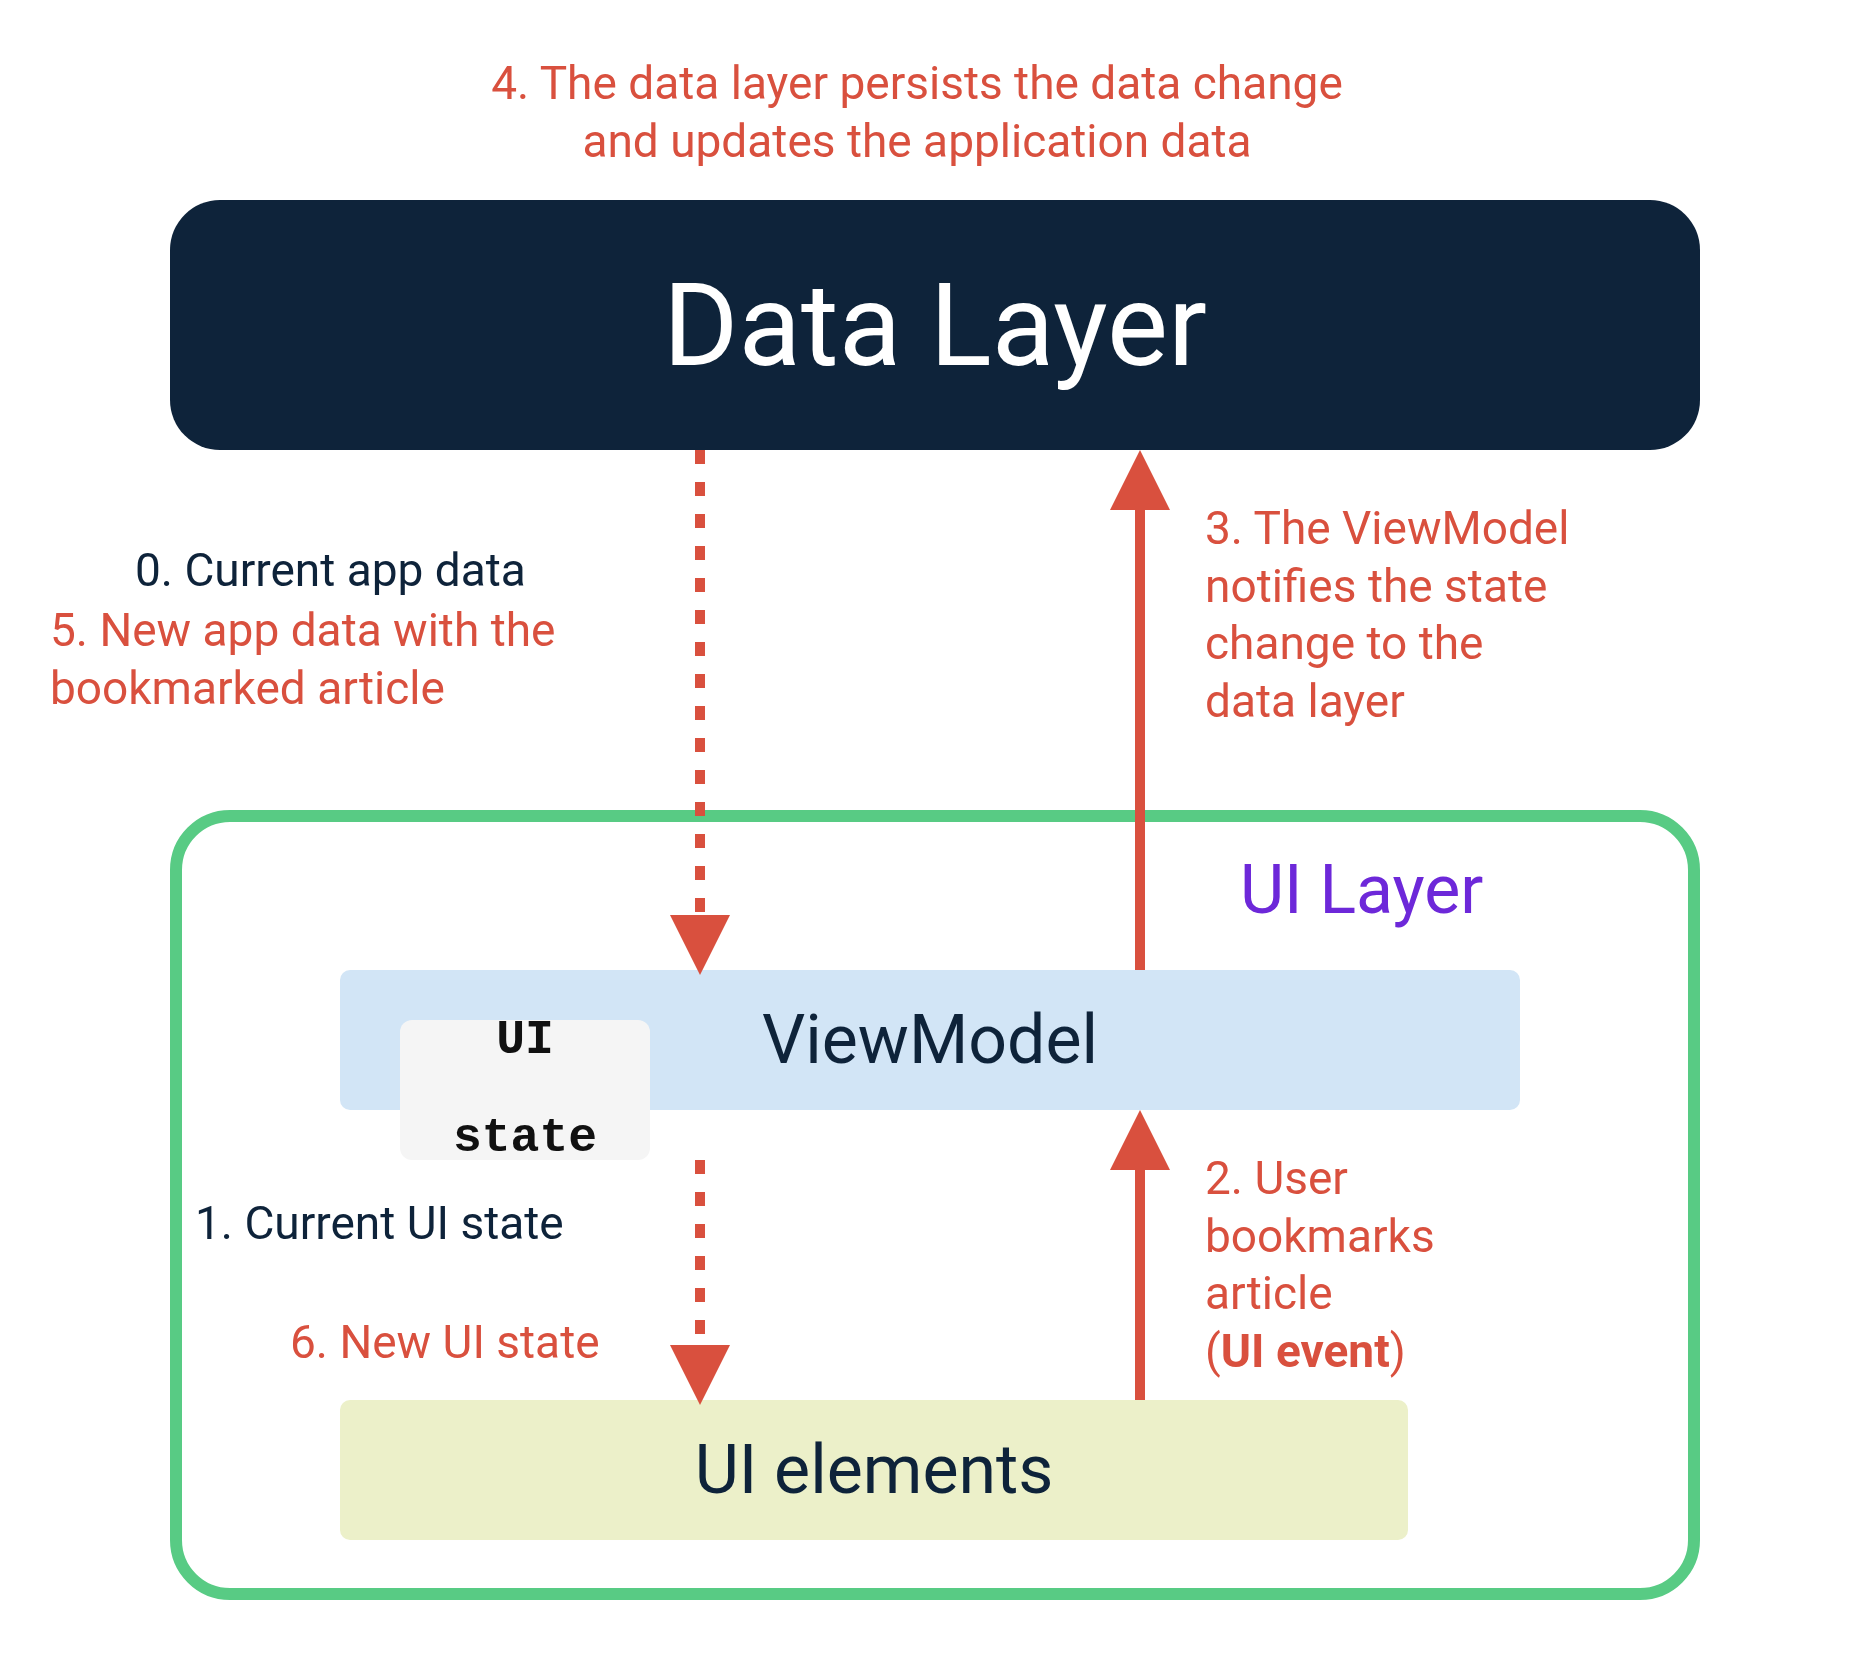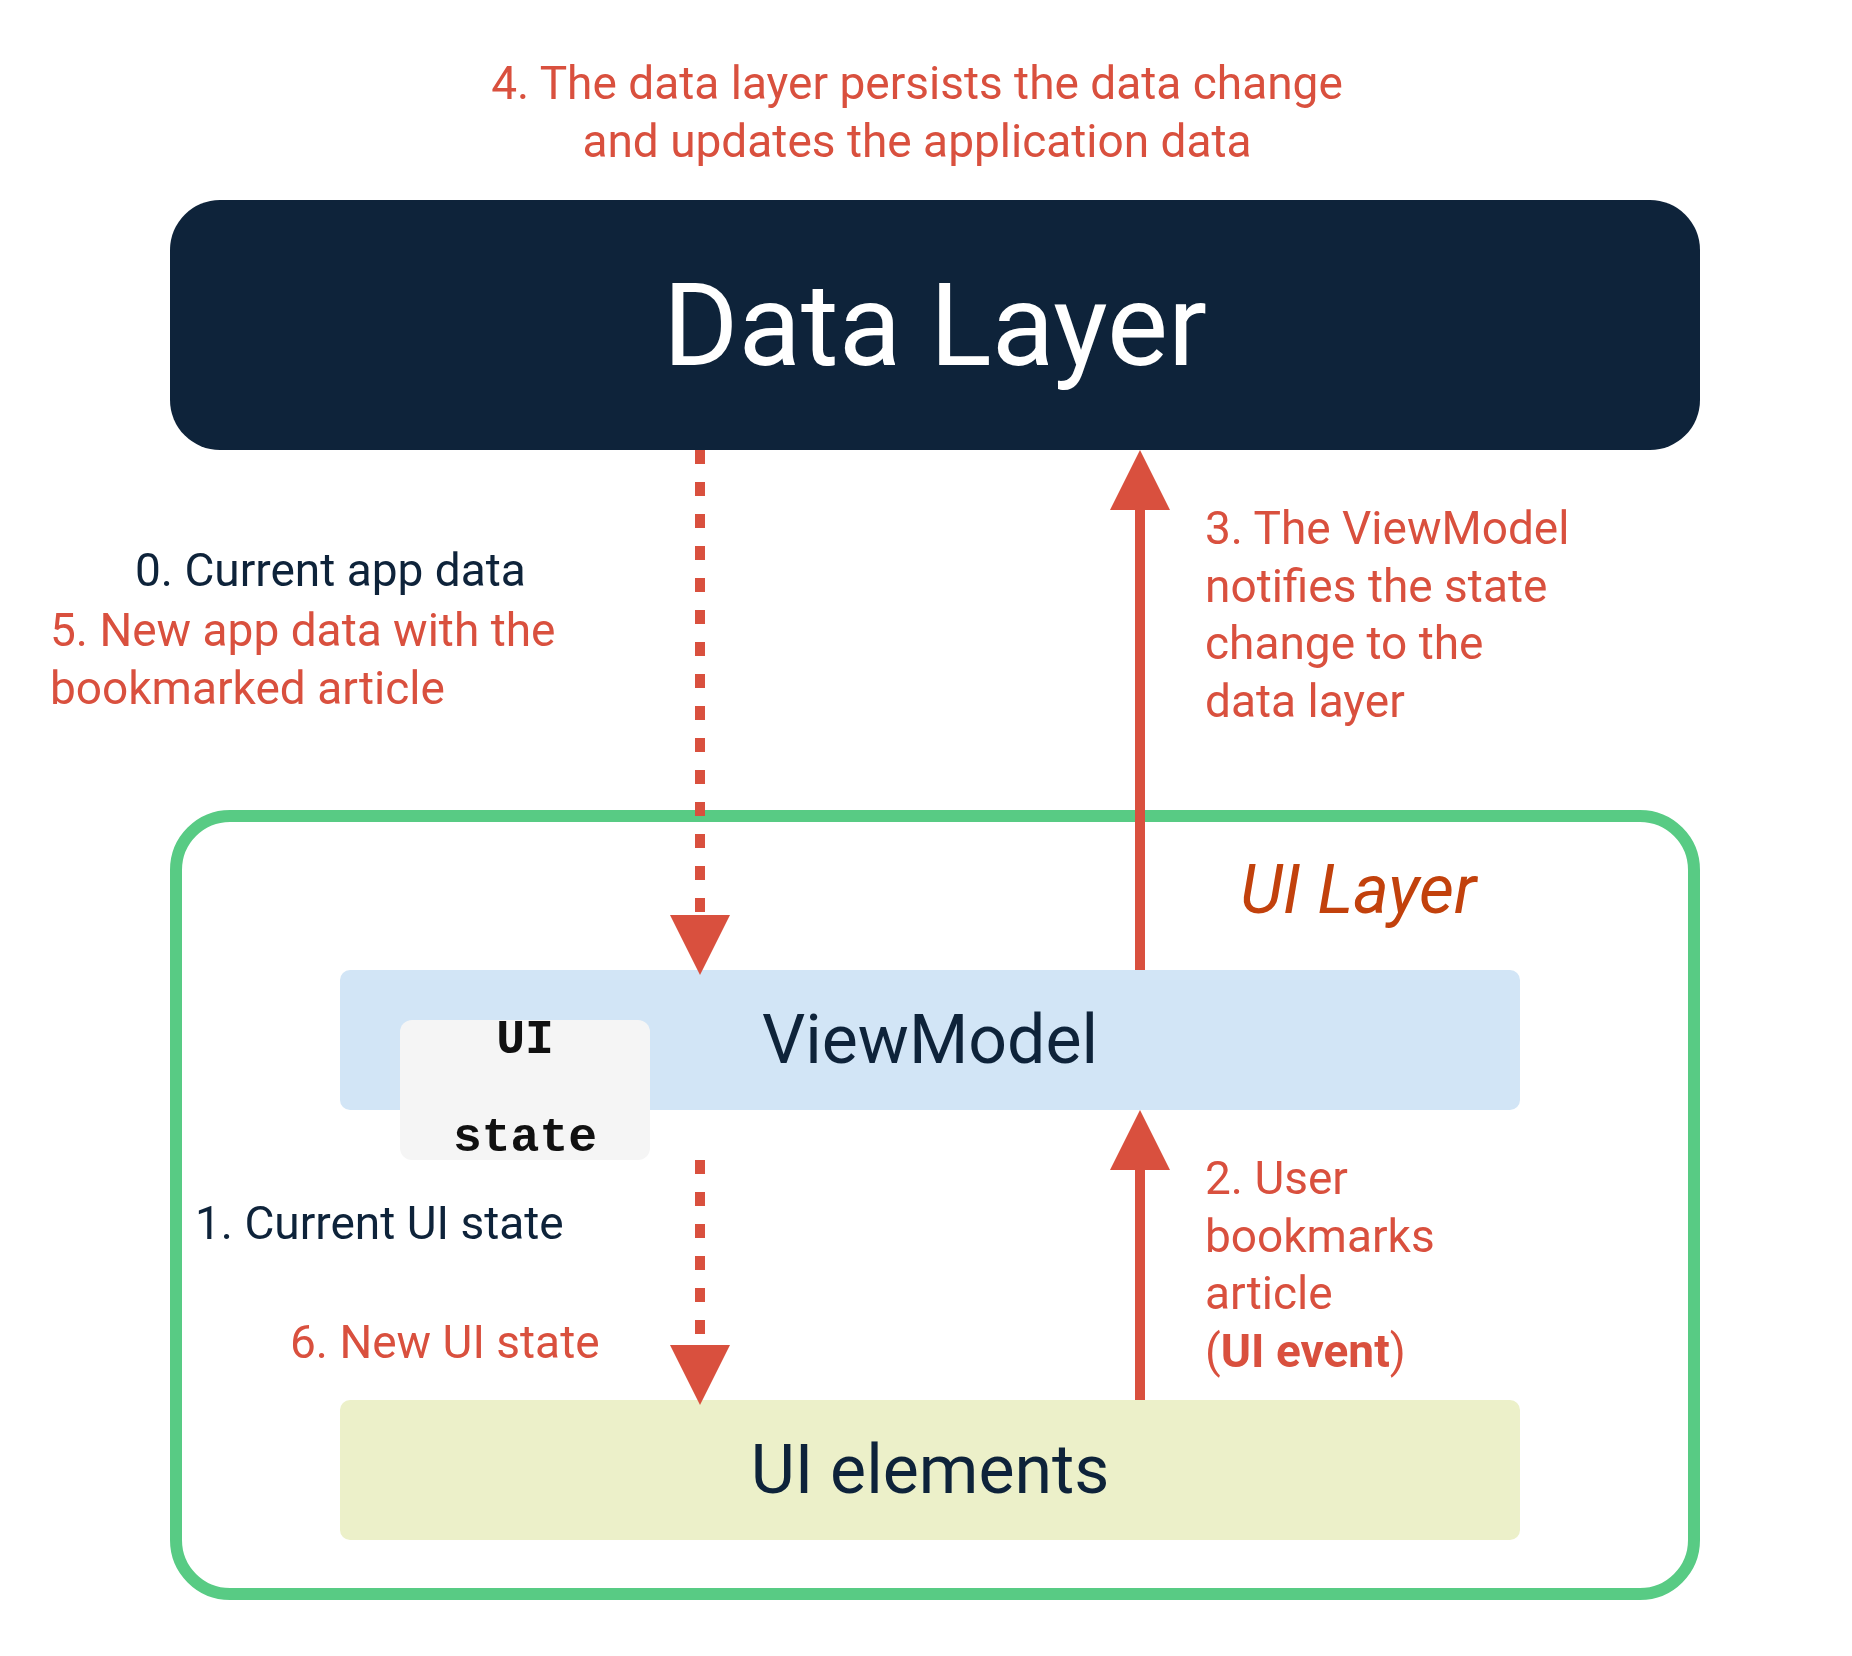--- a/index.html
+++ b/index.html
@@ -38,23 +38,22 @@
     height: 790px;
     border: 12px solid #58cb84;
     border-radius: 60px;
     background: #fff;
   }
   .ui-layer-title {
     position: absolute;
     left: 1240px;
     top: 850px;
     font-size: 68px;
-    color: #c2410c;
+    color: #6d28d9;
     font-weight: 400;
-    font-style: italic;
   }
   .viewmodel-box {
     position: absolute;
     left: 340px;
     top: 970px;
     width: 1180px;
     height: 140px;
     background: #d2e5f6;
     border-radius: 10px;
     display: flex;
@@ -80,21 +79,21 @@
     font-size: 48px;
     color: #111;
     line-height: 1.2;
     z-index: 5;
     gap: 40px;
   }
   .ui-elements-box {
     position: absolute;
     left: 340px;
     top: 1400px;
-    width: 1180px;
+    width: 1068px;
     height: 140px;
     background: #ecf0c9;
     border-radius: 10px;
     display: flex;
     align-items: center;
     justify-content: center;
     font-size: 68px;
     color: #0e233a;
   }
   .annotation {

